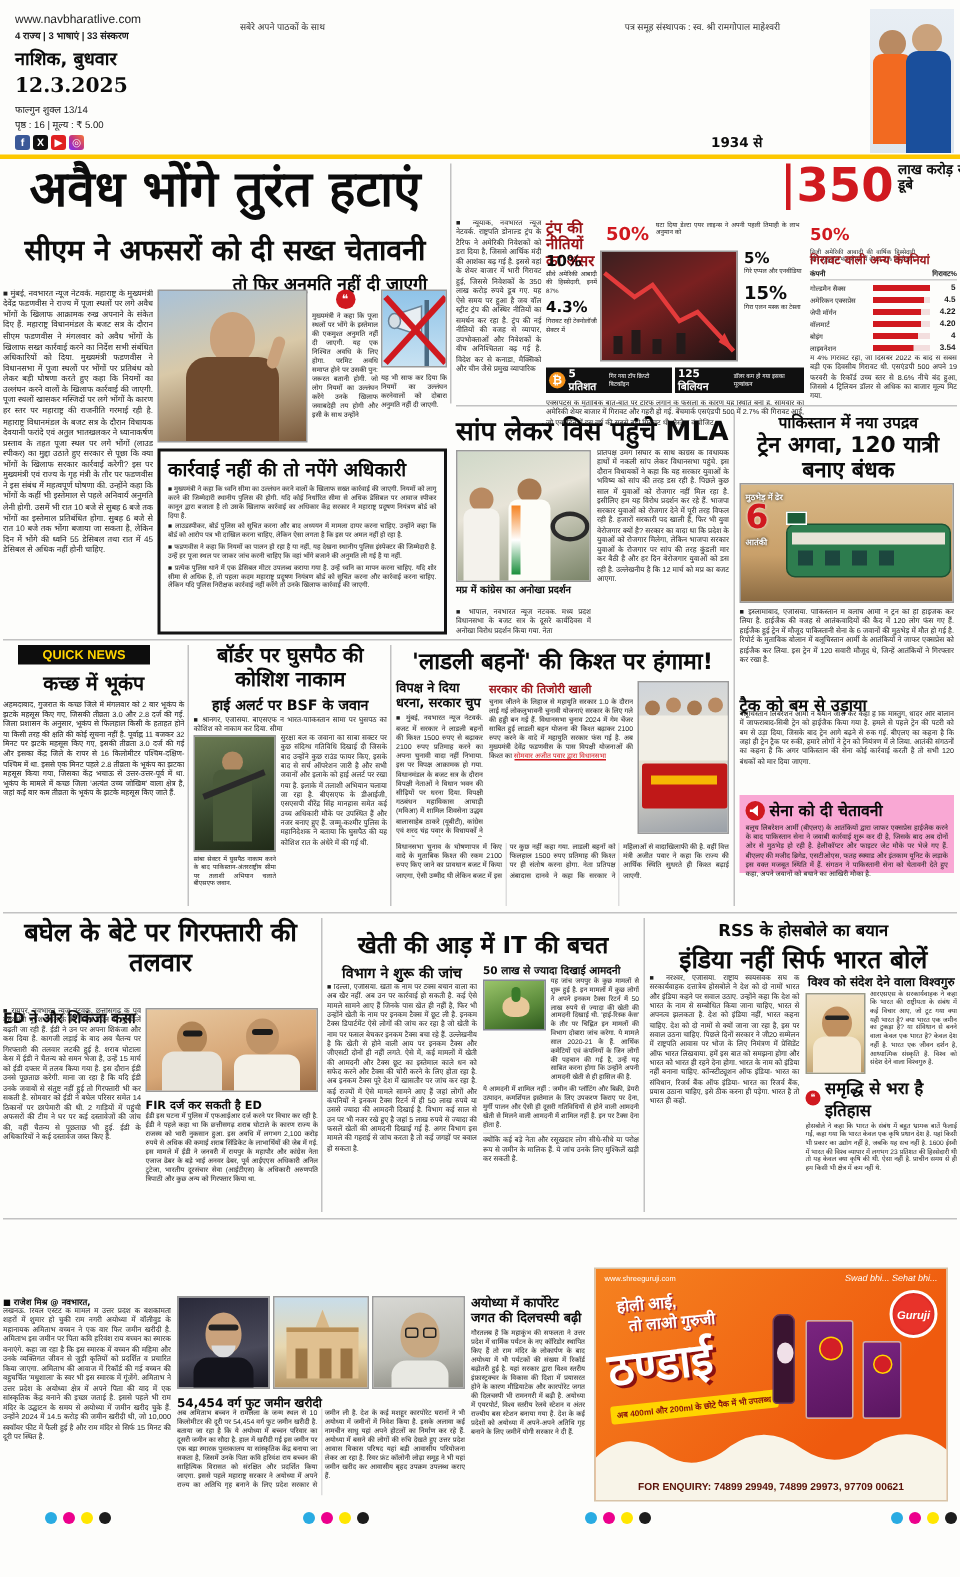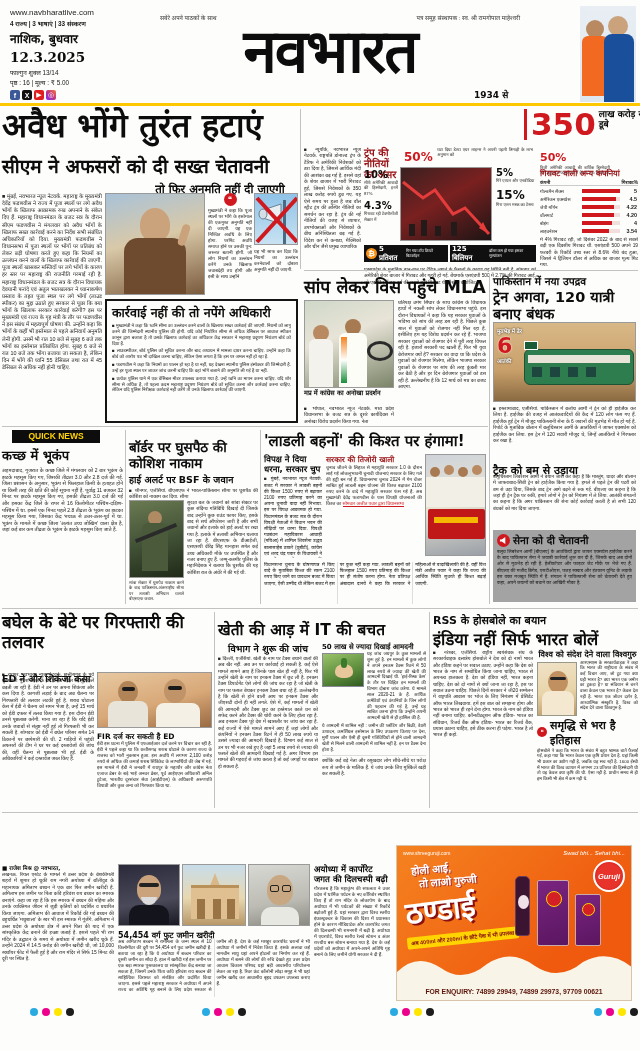--- a/index.html
+++ b/index.html
@@ -5,21 +5,21 @@
 *{margin:0;padding:0;box-sizing:border-box}
 html,body{background:#dcdcdc}
 body{font-family:"Liberation Sans","DejaVu Sans",sans-serif}
 .page{position:relative;width:640px;height:1051px;margin:0 auto;background:#fdfdfb;overflow:hidden;color:#1a1a1a}
 .abs{position:absolute}
 .hd{font-family:"DejaVu Sans","Liberation Sans",sans-serif;font-weight:bold;color:#0c0c0c}
 .bt{font-size:5.4px;line-height:1.32;text-align:justify;color:#222;overflow:hidden}
 .cap{font-size:4.6px;line-height:1.3;color:#222;overflow:hidden;text-align:justify}
 .red{color:#d0191f}
 .maroon{color:#9a1418}
-.center{}
+.center{text-align:center}
 .vline{position:absolute;width:1px;background:#c2c2c2}
 .hline{position:absolute;height:1px;background:#c2c2c2}
 .photo{position:absolute;overflow:hidden;border:1px solid #9a9a9a}
 .badge{background:#0d0d0d;color:#ffd400;font-weight:bold;text-align:center}
 .strip-black{background:#101010;color:#fff;display:flex;align-items:center;gap:2px;padding:1px 2px;overflow:hidden}
 .icon-circle{border-radius:50%;display:flex;align-items:center;justify-content:center;flex:none}
 .crow{display:flex;align-items:center;height:8px;gap:2px}
 .crow .nm{width:40px;font-size:4.6px;color:#222;white-space:nowrap;overflow:hidden}
 .crow .trk{width:38px;height:4.5px;background:#f3dede;position:relative}
 .crow .fill{position:absolute;left:0;top:0;bottom:0;background:#d0191f}
@@ -47,21 +47,20 @@
     <div style="display:flex;gap:2px;margin-top:3px">
       <span class="soc" style="background:#3b5998">f</span>
       <span class="soc" style="background:#111">X</span>
       <span class="soc" style="background:#e02020">▶</span>
       <span class="soc" style="background:linear-gradient(45deg,#7b2ff7,#c13584,#f77737)">◎</span>
     </div>
   </div>
 
   <div class="abs" style="left:160px;top:14px;font-size:6px;color:#333">सबेरे अपने पाठकों के साथ</div>
   <div class="abs" style="left:330px;top:14px;width:190px;text-align:right;font-size:6px;color:#333">पत्र समूह संस्थापक : स्व. श्री रामगोपाल माहेश्वरी</div>
-  <div class="abs hd" style="left:150px;top:18px;width:360px;text-align:center;font-size:60px;line-height:1.1;letter-spacing:-2px">नवभारत</div>
   <div class="abs hd" style="left:474px;top:88px;font-size:9px">1934 से</div>
 
   <div class="photo" style="left:580px;top:6px;width:56px;height:96px;border:none;background:linear-gradient(180deg,#e8eef4 0%,#dde6ee 100%)">
     <div style="position:absolute;left:6px;top:14px;width:18px;height:18px;border-radius:50%;background:#b98a62"></div>
     <div style="position:absolute;left:2px;top:30px;width:26px;height:60px;border-radius:6px 6px 0 0;background:#f26a21"></div>
     <div style="position:absolute;left:28px;top:10px;width:20px;height:20px;border-radius:50%;background:#caa27c"></div>
     <div style="position:absolute;left:24px;top:28px;width:30px;height:68px;border-radius:8px 8px 0 0;background:#1a4f9c"></div>
   </div>
 
   <div class="abs" style="left:0;top:103px;width:640px;height:3px;background:#fdc800"></div>
@@ -238,21 +237,21 @@
       <div style="position:absolute;left:30px;top:18px;width:14px;height:9px;background:#1a5c38;border:1px solid #fff"></div>
       <div class="abs" style="left:3px;top:4px;width:34px">
         <div style="font-size:5.5px;font-weight:bold;color:#fff;text-shadow:0 0 2px #000">मुठभेड़ में ढेर</div>
         <div class="hd red" style="font-size:22px;line-height:1;text-shadow:0 0 2px #fff">6</div>
         <div style="font-size:5.5px;font-weight:bold;color:#fff;text-shadow:0 0 2px #000">आतंकी</div>
       </div>
     </div>
     <div class="bt abs" style="left:0;top:132px;width:143px;height:54px;font-size:4.9px">■ इस्लामाबाद, एजेंसियां. पाकिस्तान में बलोच आर्मी ने ट्रेन को ही हाईजैक कर लिया है. हाईजैक की वजह से आतंकवादियों की कैद में 120 लोग फंस गए हैं. हाईजैक हुई ट्रेन में मौजूद पाकिस्तानी सेना के 6 जवानों की मुठभेड़ में मौत हो गई है. रिपोर्ट के मुताबिक बोलान में बलूचिस्तान आर्मी के आतंकियों ने जाफर एक्सप्रेस को हाईजैक कर लिया. इस ट्रेन में 120 सवारी मौजूद थे, जिन्हें आतंकियों ने गिरफ्तार कर रखा है.</div>
     <div class="hd" style="position:absolute;left:0;top:188px;font-size:11px">ट्रैक को बम से उड़ाया</div>
     <div class="bt abs" style="left:0;top:200px;width:143px;height:52px;font-size:4.8px">बलूचिस्तान लिबरेशन आर्मी ने बयान जारी कर कहा है कि मास्तुंग, धादर और बोलान में जाफराबाद-सिबी ट्रेन को हाईजैक किया गया है. हमले से पहले ट्रेन की पटरी को बम से उड़ा दिया, जिसके बाद ट्रेन आगे बढ़ने से रुक गई. बीएलए का कहना है कि जहां ही ट्रेन ट्रैक पर रुकी, हमारे लोगों ने ट्रेन को नियंत्रण में ले लिया. आतंकी संगठनों का कहना है कि अगर पाकिस्तान की सेना कोई कार्रवाई करती है तो सभी 120 बंधकों को मार दिया जाएगा.</div>
-    <div class="abs" style="left:0;top:256px;width:143px;height:72px;background:#a3a3a3;padding:3px 4px">
+    <div class="abs" style="left:0;top:256px;width:143px;height:52px;background:#f9a8d4;padding:3px 4px">
       <div style="display:flex;align-items:center;gap:3px">
         <span class="icon-circle" style="width:13px;height:13px;background:#d0191f">
           <svg width="9" height="9" viewBox="0 0 10 10">
               <path d="M1 4h2l4-3v8L3 6H1z" fill="#fff"></path>
             </svg>
         </span>
         <span class="hd" style="font-size:10.5px">सेना को दी चेतावनी</span>
       </div>
       <div class="bt" style="font-size:4.7px;margin-top:2px;height:52px">बलूच लिबरेशन आर्मी (बीएलए) के आतंकियों द्वारा जाफर एक्सप्रेस हाईजैक करने के बाद पाकिस्तान सेना ने जवाबी कार्रवाई शुरू कर दी है, जिसके बाद अब दोनों ओर से मुठभेड़ हो रही है. हेलीकॉप्टर और फाइटर जेट मौके पर भेजे गए हैं. बीएलए की मजीद ब्रिगेड, एसटीओएस, फतह स्क्वाड और इंतकाम यूनिट के लड़ाके इस वक्त मजबूत स्थिति में हैं. संगठन ने पाकिस्तानी सेना को चेतावनी देते हुए कहा, अपने जवानों को बचाने का आखिरी मौका है.</div>
     </div>
@@ -261,21 +260,21 @@
   <div class="hline" style="left:2px;top:426px;width:486px"></div>
 
   <div class="abs" style="left:2px;top:430px;width:121px;height:176px">
     <div class="badge" style="width:88px;height:13px;font-size:8.5px;line-height:13px;margin-left:10px">QUICK NEWS</div>
     <div class="hd center" style="font-size:13px;margin-top:3px">कच्छ में भूकंप</div>
     <div class="bt" style="margin-top:3px;height:140px;font-size:5px">अहमदाबाद, गुजरात के कच्छ जिले में मंगलवार को 2 बार भूकंप के झटके महसूस किए गए, जिसकी तीव्रता 3.0 और 2.8 दर्ज की गई. जिला प्रशासन के अनुसार, भूकंप से फिलहाल किसी के हताहत होने या किसी तरह की क्षति की कोई सूचना नहीं है. पूर्वाह्न 11 बजकर 32 मिनट पर झटके महसूस किए गए, इसकी तीव्रता 3.0 दर्ज की गई और इसका केंद्र जिले के रापर से 16 किलोमीटर पश्चिम-दक्षिण-पश्चिम में था. इससे एक मिनट पहले 2.8 तीव्रता के भूकंप का झटका महसूस किया गया, जिसका केंद्र भचाऊ से उत्तर-उत्तर-पूर्व में था. भूकंप के मामले में कच्छ जिला 'अत्यंत उच्च जोखिम' वाला क्षेत्र है, जहां कई बार कम तीव्रता के भूकंप के झटके महसूस किए जाते हैं.</div>
   </div>
 
   <div class="vline" style="left:125px;top:430px;height:174px"></div>
 
-  <div class="abs" style="left:129px;top:440px;width:129px;height:176px">
+  <div class="abs" style="left:129px;top:430px;width:129px;height:176px">
     <div class="hd center" style="font-size:13.5px;line-height:1.15">बॉर्डर पर घुसपैठ की कोशिश नाकाम</div>
     <div class="hd center" style="font-size:9.5px;margin-top:2px">हाई अलर्ट पर BSF के जवान</div>
     <div class="bt" style="margin-top:2px;height:13px;font-size:4.8px">■ श्रीनगर, एजेंसियां. बीएसएफ ने भारत-पाकिस्तान सीमा पर घुसपैठ की कोशिश को नाकाम कर दिया. सीमा</div>
     <div class="photo" style="left:0;top:60px;width:55px;height:78px;background:linear-gradient(165deg,#6a7a52 0%,#3f4f34 55%,#202a18 100%)">
       <div style="position:absolute;left:18px;top:10px;width:14px;height:14px;border-radius:50%;background:#b08a62"></div>
       <div style="position:absolute;left:12px;top:22px;width:26px;height:48px;border-radius:6px 6px 0 0;background:#4a5a3a"></div>
       <div style="position:absolute;left:4px;top:30px;width:44px;height:4px;background:#2a2a2a;transform:rotate(-22deg)"></div>
     </div>
     <div class="cap abs" style="left:0;top:140px;width:55px;font-size:4.2px">सांबा सेक्टर में घुसपैठ नाकाम करने के बाद पाकिस्तान-अंतरराष्ट्रीय सीमा पर तलाशी अभियान चलाते बीएसएफ जवान.</div>
     <div class="bt abs" style="left:58px;top:60px;width:71px;height:116px;font-size:4.8px">सुरक्षा बल के जवानों को सांबा सेक्टर पर कुछ संदिग्ध गतिविधि दिखाई दी जिसके बाद उन्होंने कुछ राउंड फायर किए, इसके बाद से सर्च ऑपरेशन जारी है और सभी जवानों और इलाके को हाई अलर्ट पर रखा गया है. इलाके में तलाशी अभियान चलाया जा रहा है. बीएसएफ के डीआईजी, एसएसपी वीरेंद्र सिंह मानहास समेत कई उच्च अधिकारी मौके पर उपस्थित हैं और नजर बनाए हुए हैं. जम्मू-कश्मीर पुलिस के महानिदेशक ने बताया कि घुसपैठ की यह कोशिश रात के अंधेरे में की गई थी.</div>

